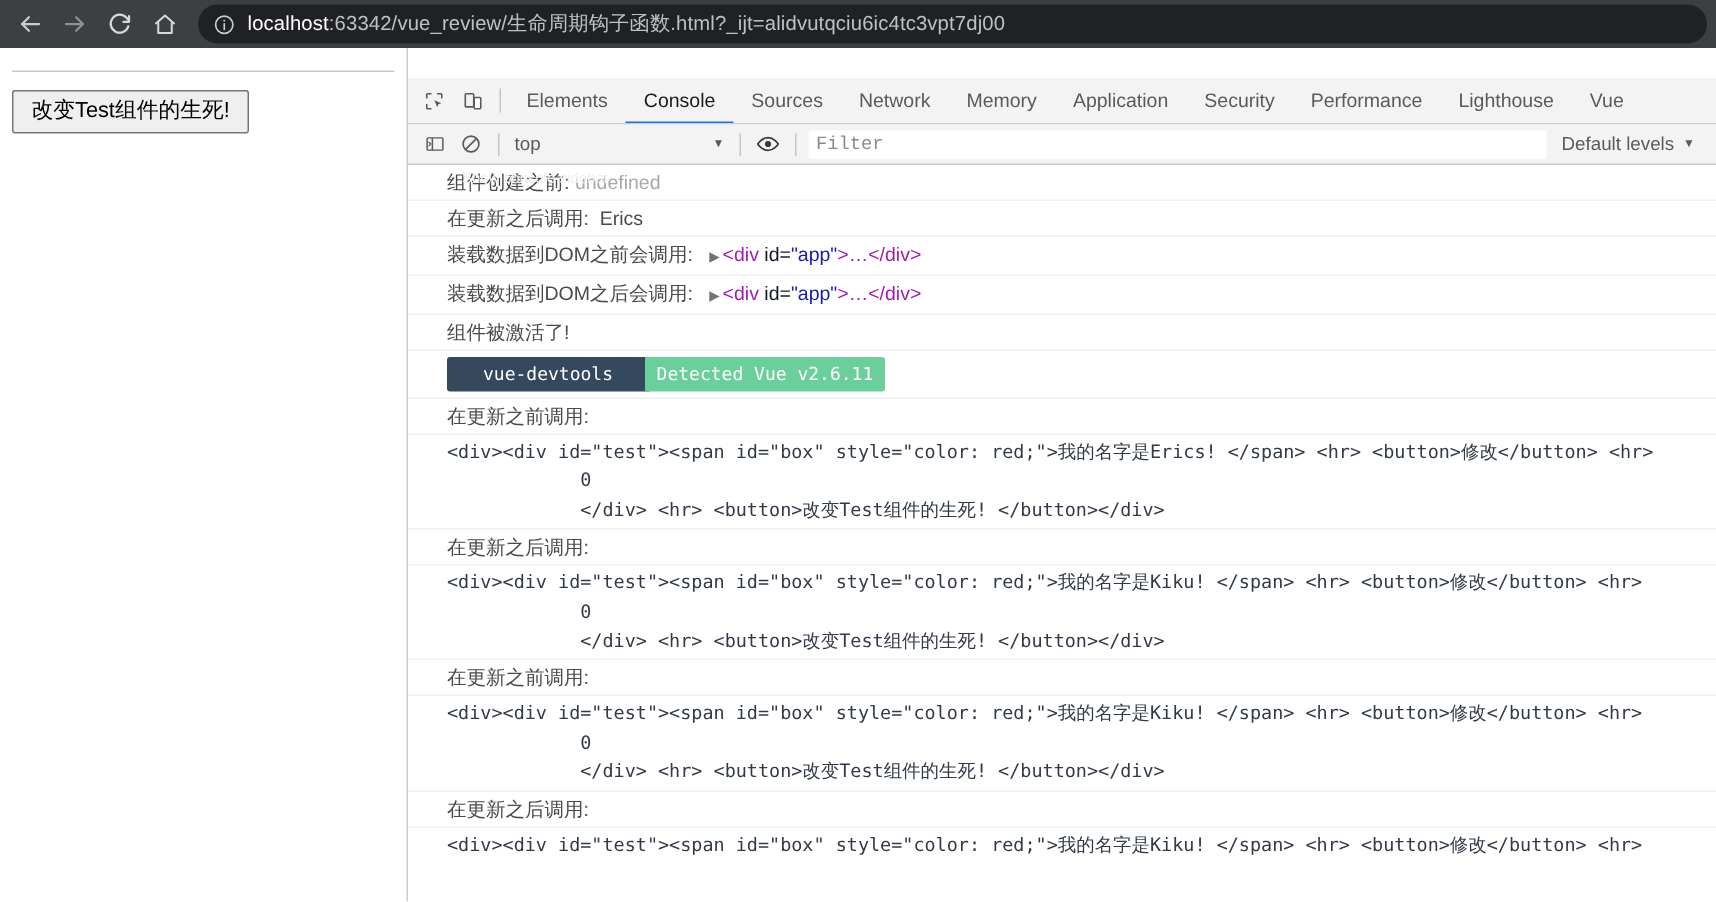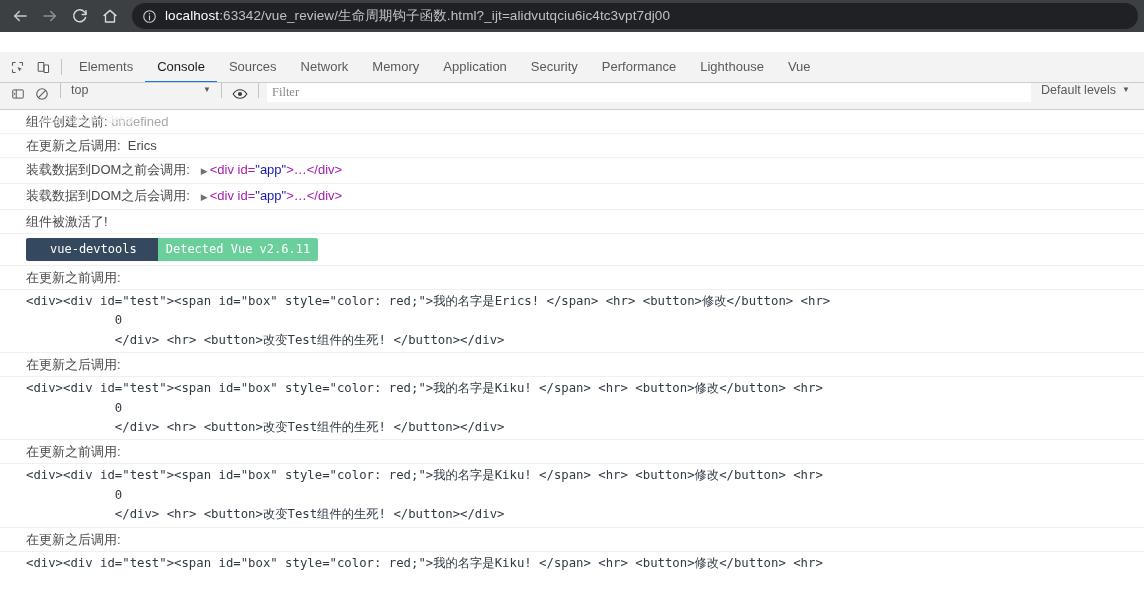--- a/index.html
+++ b/index.html
@@ -130,21 +130,21 @@
     border-bottom: 2px solid #1a73e8;
   }
 
   
   #console-toolbar {
     height: 27px;
     flex: 0 0 27px;
     background: #f3f3f3;
     border-bottom: 1px solid #cdcdcd;
     display: flex;
-    align-items: flex-start;
+    align-items: center;
     padding: 0 6px;
     gap: 0;
   }
   .ct-icon {
     width: 24px; height: 22px;
     display: flex; align-items: center; justify-content: center;
     flex: 0 0 auto;
   }
   .ct-sep {
     width: 1px; height: 15px;
@@ -167,21 +167,21 @@
     flex: 1 1 auto;
     height: 19px;
     background: #fff;
     border: none;
     margin-left: 2px;
     font-size: 12.5px;
     color: #a16207;
     padding: 0 5px;
     min-width: 0;
     outline: none;
-    font-family: Liberation Serif, serif;
+    font-family: Liberation Mono, monospace;
   }
   #filter-input::placeholder { color: #8a8a8a; }
   #levels-select {
     display: flex; align-items: center; gap: 6px;
     font-size: 12.5px; color: #5a5a5a;
     padding: 0 8px 0 10px;
     flex: 0 0 auto;
   }
 
   
@@ -234,21 +234,21 @@
     font-size: 12px;
     border-radius: 0 2px 2px 0;
     margin-left: -3px;
   }
   .tri {
     color: #727272;
     font-size: 9px;
     margin-right: 2px;
   }
   .tag   { color: #a21caf; }
-  .attr  { color: #a21caf; text-align: right; }
+  .attr  { color: #0f172a; text-align: right; }
   .val   { color: #1a1aa6; }
   .ghost {
     position: absolute;
     left: 36px; top: 4px;
     font-size: 10px;
     color: #f0f0f0;
     font-family: "Liberation Sans", sans-serif;
     pointer-events: none;
   }
 </style>
@@ -288,20 +288,24 @@
         <line x1="12" y1="11" x2="12" y2="17" stroke-linecap="round"></line>
         <circle cx="12" cy="7.6" r="1.05" fill="#c9ccd0" stroke="none"></circle>
       </svg>
     </span>
     <span id="url-text"><span class="host">localhost</span><span class="rest">:63342/vue_review/生命周期钩子函数.html?_ijt=alidvutqciu6ic4tc3vpt7dj00</span></span>
   </div>
 </div>
 
 <div id="split">
 
+  <div id="page-pane">
+    <hr>
+    <button>改变Test组件的生死!</button>
+  </div>
 
   <div id="devtools">
 
     <div id="tabstrip">
       <div class="dt-tool-icon">
         <svg width="15" height="15" viewBox="0 0 24 24" fill="none" stroke="#5a5a5a" stroke-width="1.7">
           <path d="M4 4h5M4 4v5M20 4h-5M20 4v5M4 20h5M4 20v-5"></path>
           <path d="M12 11l7.5 3.2-3.1 1.1-1.1 3.1z" fill="#5a5a5a" stroke="none"></path>
         </svg>
       </div>

